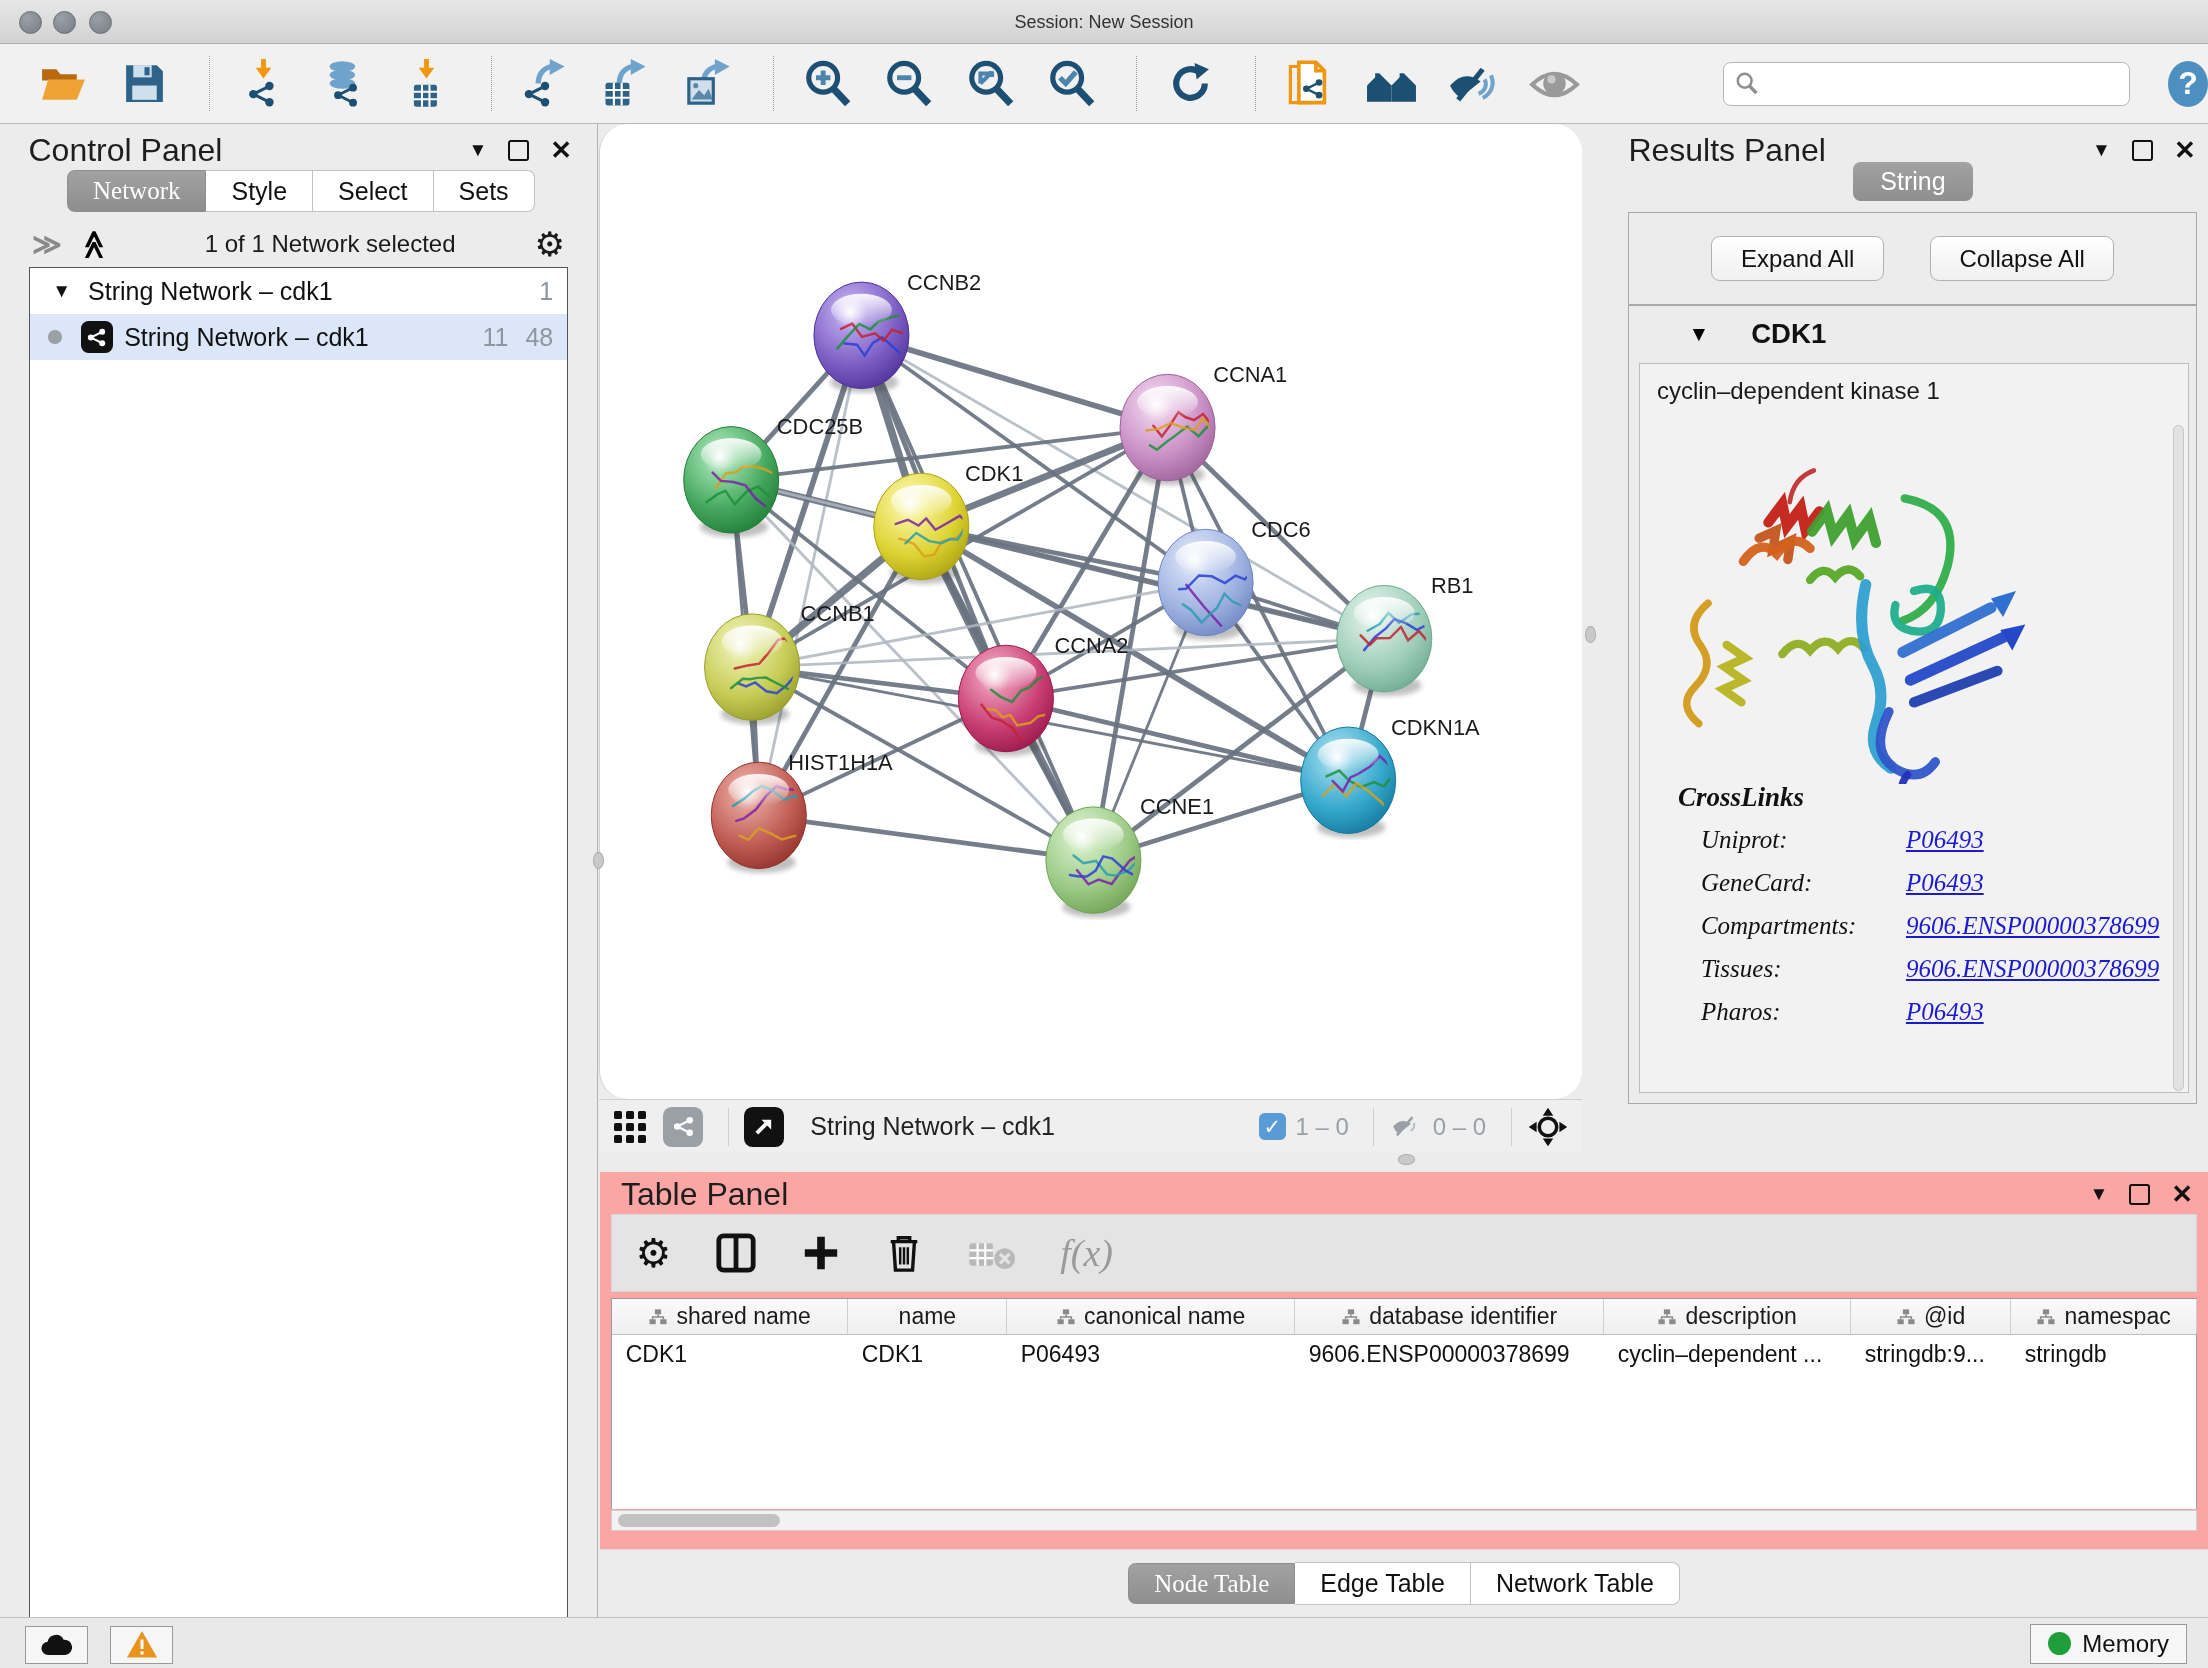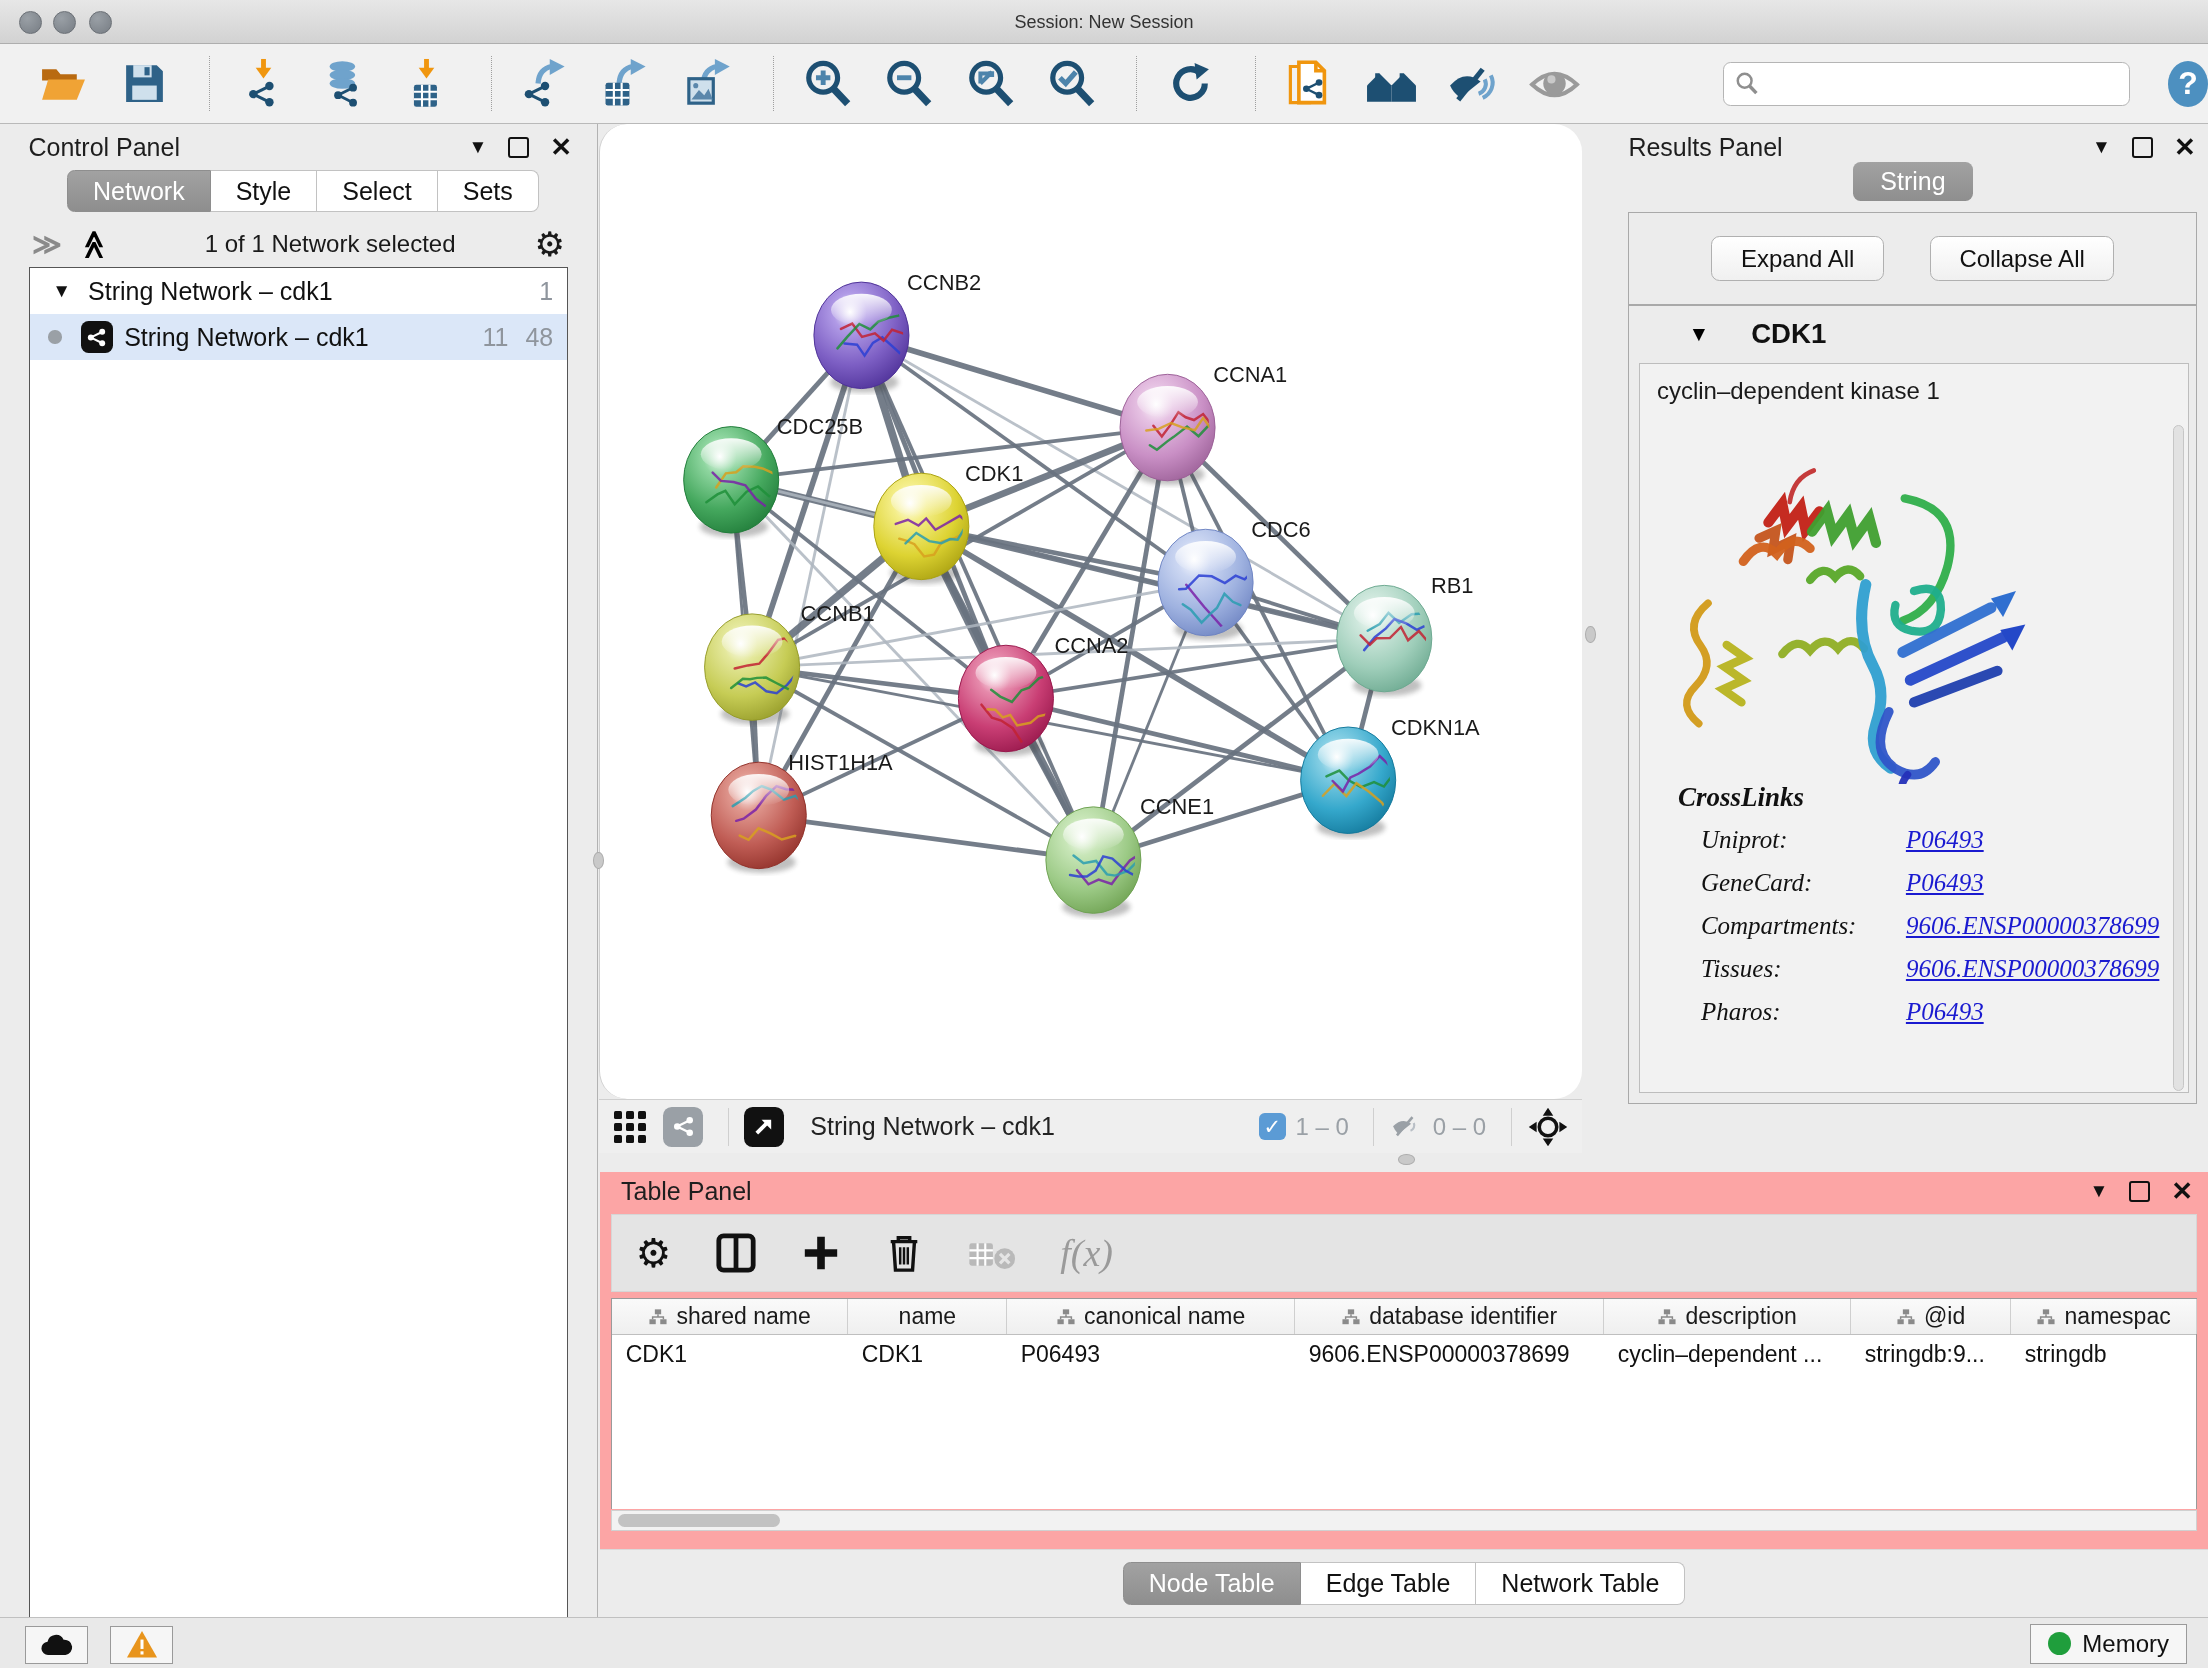--- a/index.html
+++ b/index.html
@@ -23,32 +23,32 @@
     margin-right:28.5px; flex:0 0 auto; }
   .tbsep { width:0; height:55px; border-left:1.9px dotted #9f9f9f; margin:0 27px 0 9.5px; flex:0 0 auto; }
   #searchbox { width:462px; height:44px; background:#fff; border:1px solid #b5b5b5;
     border-radius:7.6px; margin-left:114px; display:flex; align-items:center; padding:0 11.4px; }
   #searchbox input { border:none; outline:none; font-size:23px; width:100%; background:transparent; }
   #help-btn { width:46px; height:46px; border-radius:50%; background:#4d90c0; color:#fff;
     font-size:32px; font-weight:bold; display:flex; align-items:center; justify-content:center;
     margin-left:38px; }
 
   
-  .panel-title { font-size:25px; color:#1e1e1e; }
+  .panel-title { font-size:32px; color:#1e1e1e; }
   .panel-ctl { display:flex; gap:21px; align-items:center; color:#111; }
   .pc-collapse { font-size:19px; color:#111; }
   .pc-float { width:21px; height:21px; border:2.9px solid #111; border-radius:2.9px; }
   .pc-close { font-size:26px; font-weight:bold; color:#111; }
 
   .seg { display:flex; }
   .seg .tab { font-size:25px; padding:5.7px 25px; background:#fff; color:#111;
     border:1px solid #c2c2c2; border-left:none; }
   .seg .tab:first-child { border-left:1px solid #c2c2c2; border-radius:7.6px 0 0 7.6px; }
   .seg .tab:last-child { border-radius:0 7.6px 7.6px 0; }
-  .seg .tab.sel { background:linear-gradient(#a2a2a2,#8e8e8e); color:#fff; border-color:#8e8e8e; }
+  .seg .tab.sel { background:linear-gradient(#a2a2a2,#8e8e8e); color:#fff; border-color:#8e8e8e;font-family:Liberation Serif, serif; }
 
   
   #control-panel { position:absolute; left:0; top:124px; width:598px; height:1493px;
     background:#ececec; border-right:1.9px solid #b2b2b2; }
   #cp-header { position:absolute; left:28.5px; right:25px; top:7.6px; display:flex; justify-content:space-between; align-items:center; }
   #cp-tabs { position:absolute; left:67px; top:46px; }
   #cp-toolrow { position:absolute; left:32px; right:32px; top:99px; height:42px;
     display:flex; align-items:center; }
   #cp-toolrow .chev { font-size:28.5px; font-weight:bold; margin-right:17px; }
   #cp-toolrow .summary { flex:1; text-align:center; font-size:24px; color:#1a1a1a; }

